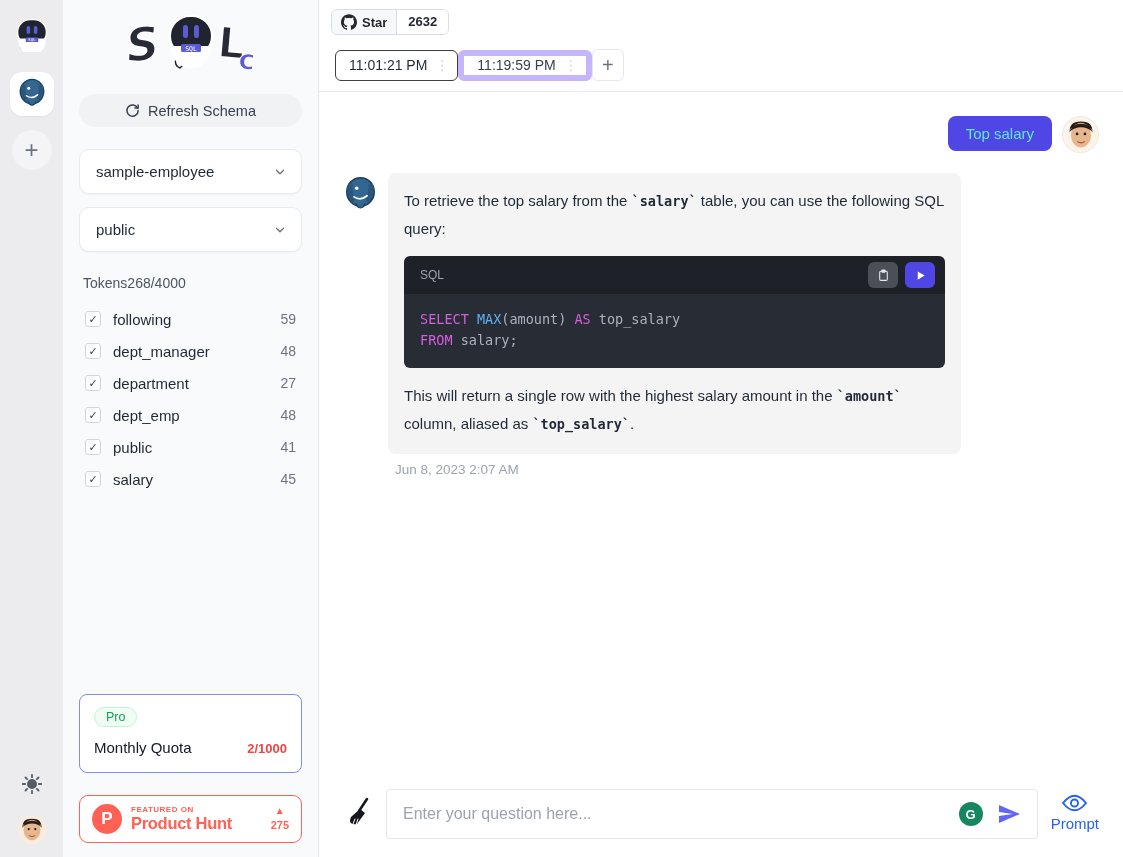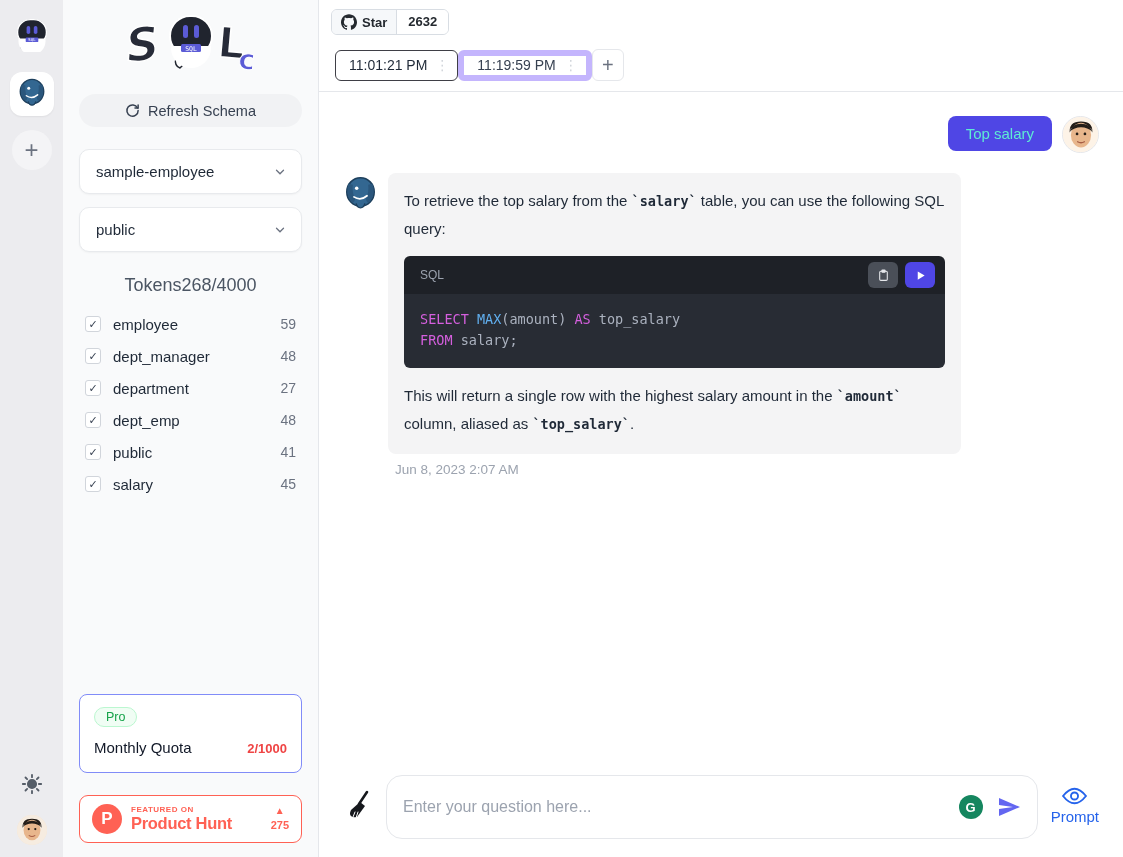--- a/index.html
+++ b/index.html
@@ -15,21 +15,21 @@
   .rail-bottom { margin-top:auto; display:flex; flex-direction:column; align-items:center; gap:16px; padding-bottom:12px; }
   .rail-avatar { width:30px; height:30px; border-radius:50%; overflow:hidden; background:#f3e3d3; cursor:pointer; }
 
   
   .sidebar { width:256px; background:#f9fafb; border-right:1px solid #e5e7eb; display:flex; flex-direction:column; padding:8px 16px 14px; flex-shrink:0; }
   .logo-wrap { display:flex; justify-content:center; padding:4px 0 18px; }
   .refresh-btn { height:33px; border:none; border-radius:17px; background:#f1f2f4; color:#374151; font-size:14.5px; font-family:inherit;
                  display:flex; align-items:center; justify-content:center; gap:8px; cursor:pointer; margin-bottom:22px; }
   .select { height:45px; background:#fff; border:1px solid #e8eaed; border-radius:10px; box-shadow:0 1px 2px rgba(0,0,0,.04);
             display:flex; align-items:center; justify-content:space-between; padding:0 14px 0 16px; font-size:15px; color:#1f2937; cursor:pointer; margin-bottom:13px;text-align:center; }
-  .tokens-row { display:flex; justify-content:center; font-size:18px; color:#4b5563; margin:10px 4px 12px; }
+  .tokens-row { display:flex; justify-content:flex-start; font-size:14px; color:#4b5563; margin:10px 4px 12px; }
   .trow { display:flex; align-items:center; height:32px; padding:0 6px 0 6px; border-radius:6px; cursor:pointer; }
   .cb { width:16px; height:16px; background:#fff; border:1px solid #d1d5db; border-radius:3px; display:flex; align-items:center; justify-content:center;
         font-size:11px; color:#374151; margin-right:12px; flex-shrink:0; }
   .tname { font-size:15px; color:#1f2937; flex:1; }
   .tcount { font-size:14px; color:#6b7280; }
   .side-spacer { flex:1; }
   .quota-card { border:1px solid #818cf8; border-radius:8px; background:#fff; padding:12px 14px 16px; margin-bottom:22px; }
   .pro-pill { display:inline-block; font-size:12.5px; color:#16a34a; background:#f0fdf4; border:1px solid #bbf7d0; border-radius:11px; padding:2px 11px; margin-bottom:12px; }
   .quota-row { display:flex; justify-content:space-between; align-items:baseline; }
   .quota-label { font-size:15px; color:#111827; }
@@ -79,21 +79,21 @@
   .run-btn { background:#4f46e5; }
   .code-body { background:#282c34; padding:15px 16px 17px; font-family:"DejaVu Sans Mono", monospace; font-size:13.5px; line-height:21px; color:#abb2bf; }
   .code-line { white-space:pre; }
   .tok-kw { color:#d55fde; }
   .tok-fn { color:#61afef; }
   .tok-pl { color:#abb2bf; }
   .timestamp { margin:8px 0 0 52px; font-size:13.5px; color:#9ca3af; }
 
   .composer { display:flex; align-items:center; gap:13px; padding:0 24px 18px 28px; }
   .broom { cursor:pointer; flex-shrink:0; }
-  .input-wrap { flex:1; height:64px; border:1px solid #e5e7eb; border-radius:16px; background:#fff; display:flex; align-items:center; padding:0 12px 0 16px; gap:10px; }
+  .input-wrap { flex:1; height:50px; border:1px solid #e5e7eb; border-radius:4px; background:#fff; display:flex; align-items:center; padding:0 12px 0 16px; gap:10px; }
   .q-input { flex:1; border:none; outline:none; font-size:16px; color:#1f2937; font-family:inherit; background:transparent; }
   .q-input::placeholder { color:#9ca3af; }
   .gram { width:24px; height:24px; border-radius:50%; background:#15865f; color:#fff; font-size:13px; font-weight:700; display:flex; align-items:center; justify-content:center; cursor:pointer; }
   .send-btn { border:none; background:none; cursor:pointer; display:flex; padding:4px; }
   .prompt-btn { display:flex; flex-direction:column; align-items:center; gap:2px; color:#2563eb; font-size:15px; cursor:pointer; flex-shrink:0; padding-bottom:4px; }
 </style>
 </head>
 <body>
 
 <div class="app">
@@ -201,21 +201,21 @@
     <div class="tokens-row">
       <span>Tokens</span>
       <span>268/4000</span>
     </div>
 
     <div>
       <div class="trow">
         <span class="cb">
             <span>✓</span>
           </span>
-        <span class="tname">employee</span>
+        <span class="tname">following</span>
         <span class="tcount">59</span>
       </div>
       <div class="trow">
         <span class="cb">
             <span>✓</span>
           </span>
         <span class="tname">dept_manager</span>
         <span class="tcount">48</span>
       </div>
       <div class="trow">

